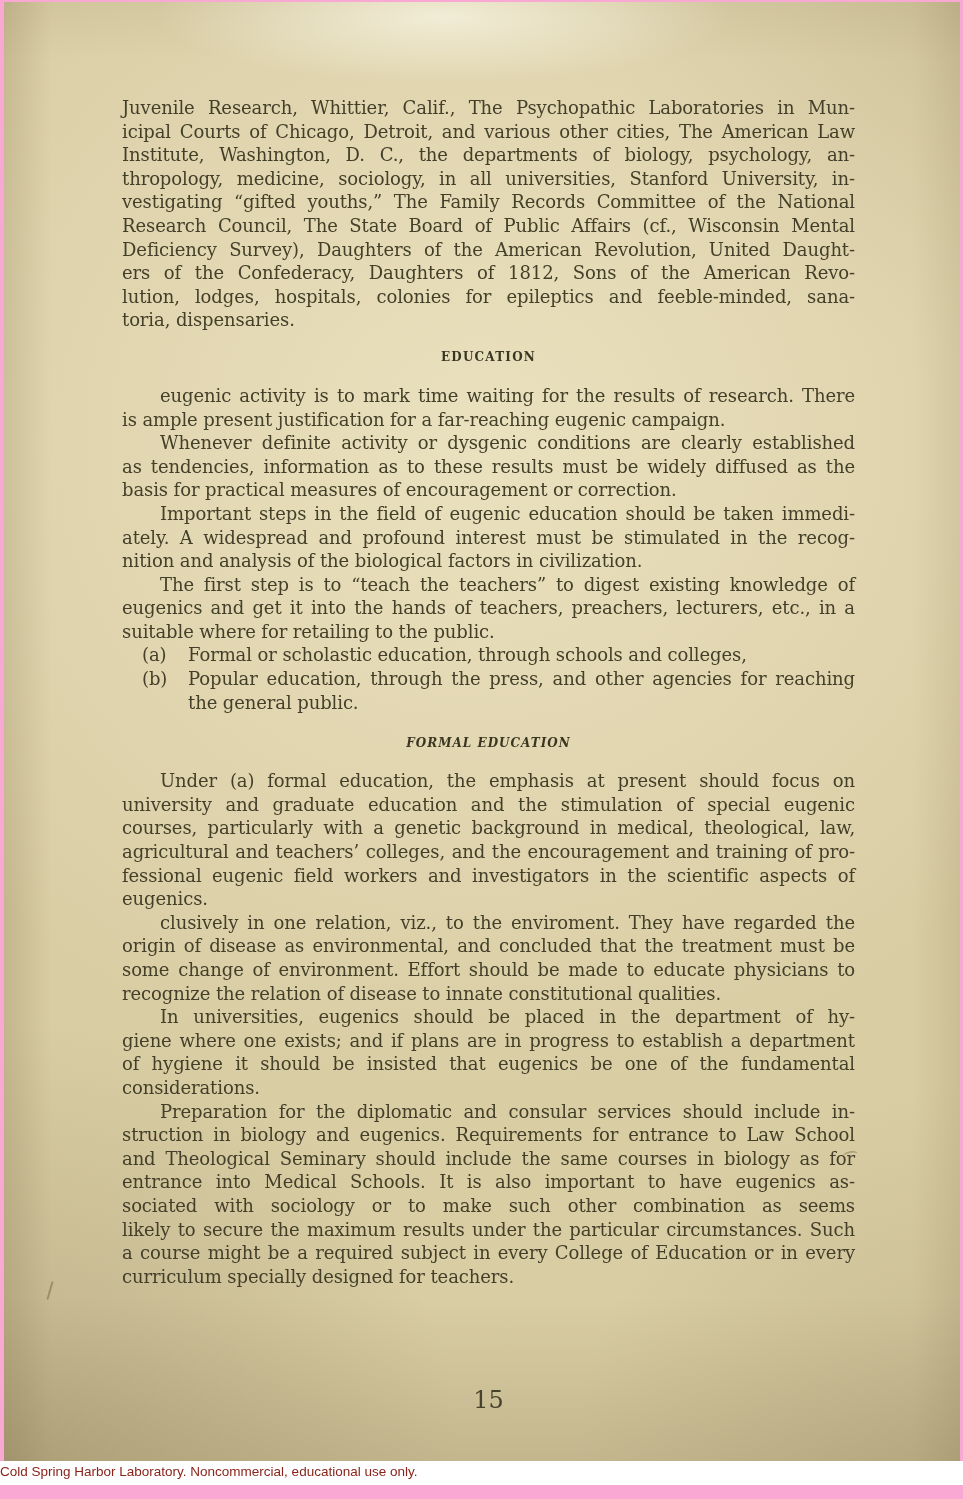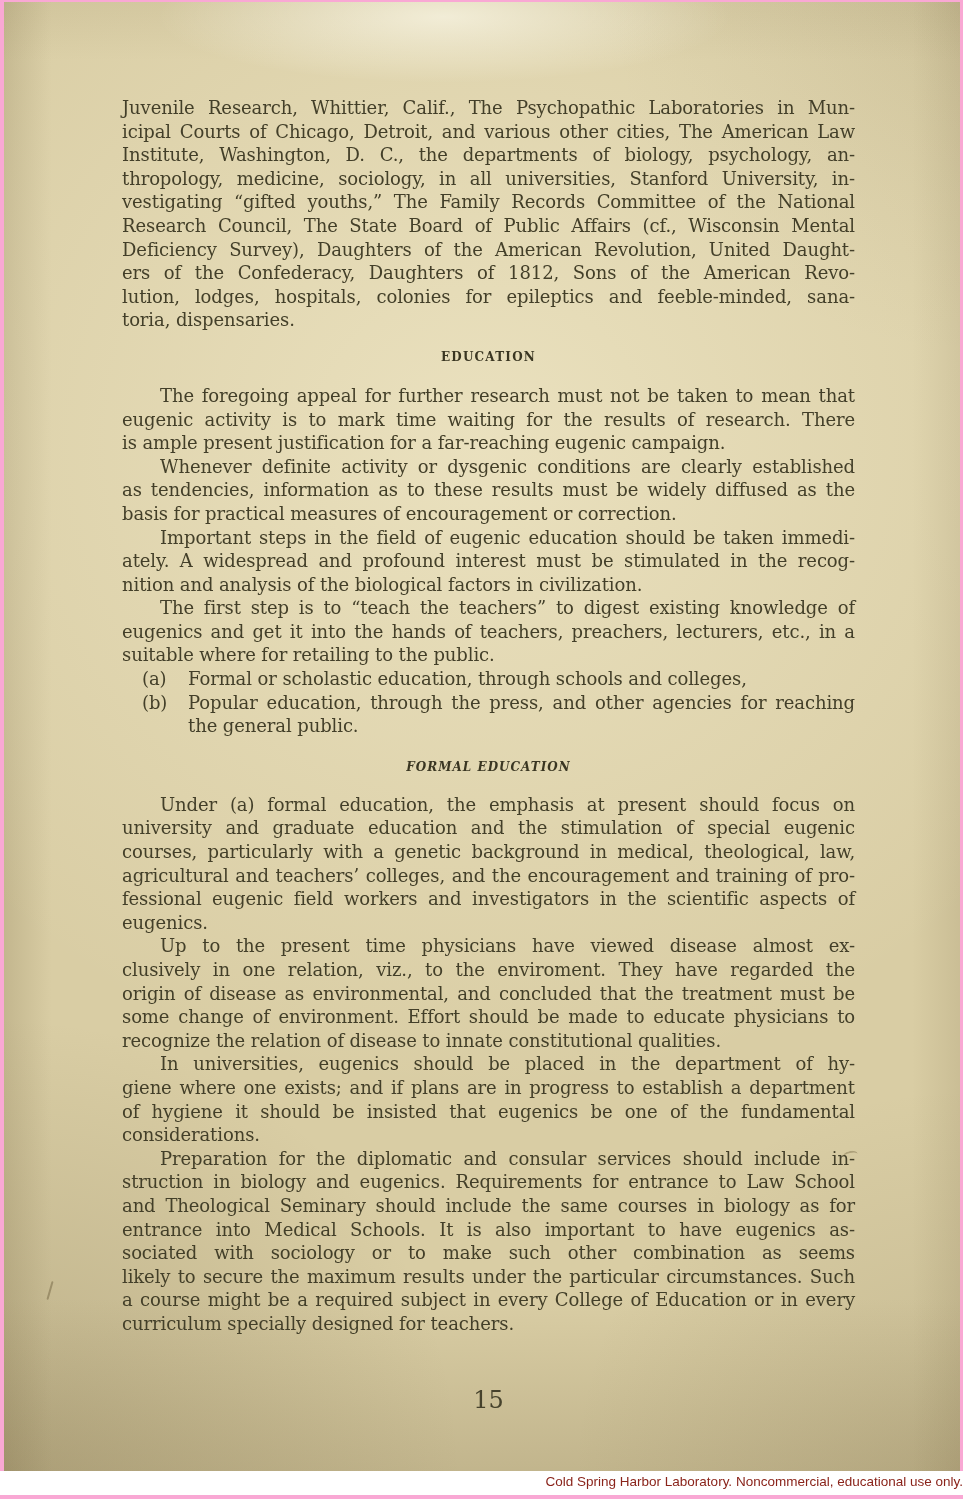--- a/index.html
+++ b/index.html
@@ -24,22 +24,22 @@
   .line.last{text-align-last:left;}
   .para.indent .line:first-child{text-indent:38px;}
   .heading{margin:15px 0 17px;text-align:center;font-size:12px;line-height:20px;
     font-weight:bold;letter-spacing:1.2px;color:#3a3622;}
   .heading.italic{margin:19px 0 16px;font-style:italic;letter-spacing:1px;}
   .list-item{display:flex;}
   .marker{flex:none;width:46px;padding-left:20px;box-sizing:content-box;}
   .item-lines{flex:1;min-width:0;}
   #page-number{position:absolute;left:122px;top:1386px;width:733px;text-align:center;
     font-size:24px;color:#46422c;}
-  #credit-bar{position:absolute;left:0;right:0;bottom:4px;height:24px;background:#ffffff;
-    text-align:right;font-family:"Liberation Sans", sans-serif;font-size:13.5px;
+  #credit-bar{position:absolute;left:0;right:0;bottom:14px;height:24px;background:#ffffff;
+    text-align:left;font-family:"Liberation Sans", sans-serif;font-size:13.5px;
     line-height:21px;color:#8a241b;}
   .pen-mark-slash{position:absolute;left:49px;top:1281px;width:2px;height:19px;
     background:rgba(105,92,58,.45);transform:rotate(16deg);border-radius:2px;}
   .pen-mark-tilde{position:absolute;left:843px;top:1151px;width:15px;height:7px;
     border-top:2px solid rgba(105,92,58,.38);border-radius:50%;transform:rotate(-12deg);}
 </style>
 </head>
 <body>
 
 <div id="page">
@@ -55,21 +55,20 @@
         <div class="line">Research Council, The State Board of Public Affairs (cf., Wisconsin Mental</div>
         <div class="line">Deficiency Survey), Daughters of the American Revolution, United Daught-</div>
         <div class="line">ers of the Confederacy, Daughters of 1812, Sons of the American Revo-</div>
         <div class="line">lution, lodges, hospitals, colonies for epileptics and feeble-minded, sana-</div>
         <div class="line last">toria, dispensaries.</div>
       </div>
 
     <div class="heading">EDUCATION</div>
 
     <div class="para indent">
-        <div class="line">The foregoing appeal for further research must not be taken to mean that</div>
         <div class="line">eugenic activity is to mark time waiting for the results of research.  There</div>
         <div class="line last">is ample present justification for a far-reaching eugenic campaign.</div>
       </div>
     <div class="para indent">
         <div class="line">Whenever definite activity or dysgenic conditions are clearly established</div>
         <div class="line">as tendencies, information as to these results must be widely diffused as the</div>
         <div class="line last">basis for practical measures of encouragement or correction.</div>
       </div>
     <div class="para indent">
         <div class="line">Important steps in the field of eugenic education should be taken immedi-</div>
@@ -100,21 +99,20 @@
 
     <div class="para indent">
         <div class="line">Under (a) formal education, the emphasis at present should focus on</div>
         <div class="line">university and graduate education and the stimulation of special eugenic</div>
         <div class="line">courses, particularly with a genetic background in medical, theological, law,</div>
         <div class="line">agricultural and teachers’ colleges, and the encouragement and training of pro-</div>
         <div class="line">fessional eugenic field workers and investigators in the scientific aspects of</div>
         <div class="line last">eugenics.</div>
       </div>
     <div class="para indent">
-        <div class="line">Up to the present time physicians have viewed disease almost ex-</div>
         <div class="line">clusively in one relation, viz., to the enviroment.  They have regarded the</div>
         <div class="line">origin of disease as environmental, and concluded that the treatment must be</div>
         <div class="line">some change of environment.  Effort should be made to educate physicians to</div>
         <div class="line last">recognize the relation of disease to innate constitutional qualities.</div>
       </div>
     <div class="para indent">
         <div class="line">In universities, eugenics should be placed in the department of hy-</div>
         <div class="line">giene where one exists; and if plans are in progress to establish a department</div>
         <div class="line">of hygiene it should be insisted that eugenics be one of the fundamental</div>
         <div class="line last">considerations.</div>

